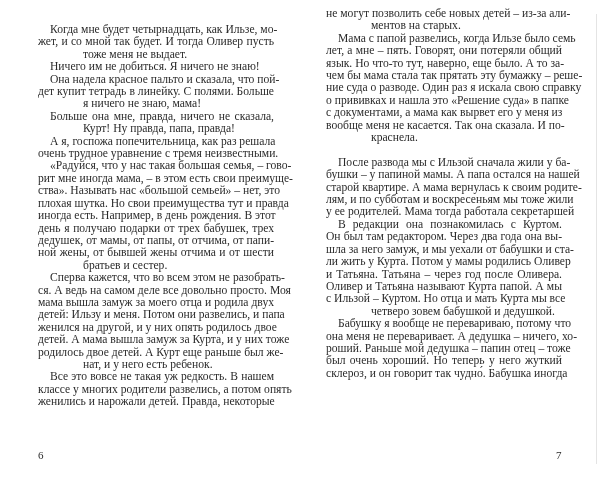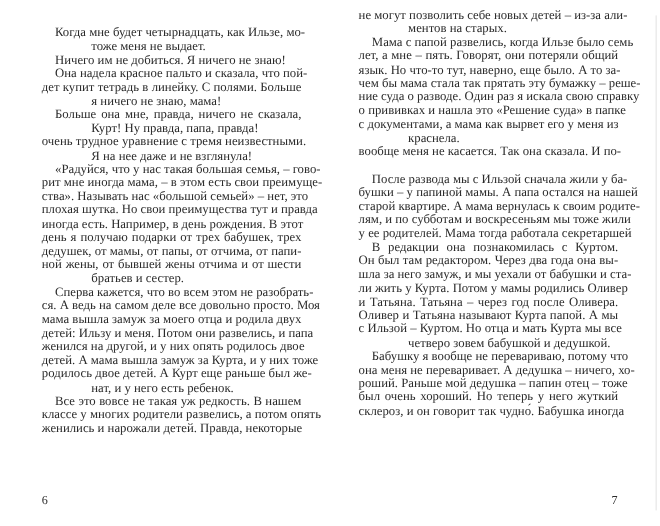--- a/index.html
+++ b/index.html
@@ -34,29 +34,30 @@
 <body>
 
 <div class="spread">
   <div class="page page-left"></div>
   <div class="page page-right">
     <div class="right-edge"></div>
   </div>
 
   <div class="text-block" id="left-text" style="left:38px;width:236px;top:24px;">
       <span class="line indent">Когда мне будет четырнадцать, как Ильзе, мо-</span>
+      <span class="line">жет, и со мной так будет. И тогда Оливер пусть</span>
       <span class="line last">тоже меня не выдает.</span>
       <span class="line indent last">Ничего им не добиться. Я ничего не знаю!</span>
       <span class="line indent">Она надела красное пальто и сказала, что пой-</span>
       <span class="line">дет купит тетрадь в линейку. С полями. Больше</span>
       <span class="line last">я ничего не знаю, мама!</span>
       <span class="line indent">Больше она мне, правда, ничего не сказала,</span>
       <span class="line last">Курт! Ну правда, папа, правда!</span>
+      <span class="line indent">А я, госпожа попечительница, как раз решала</span>
       <span class="line">очень трудное уравнение с тремя неизвестными.</span>
-      <span class="line last">Я на нее даже и не взглянула!</span>
       <span class="line indent">«Радуйся, что у нас такая большая семья, – гово-</span>
       <span class="line">рит мне иногда мама, – в этом есть свои преимуще-</span>
       <span class="line">ства». Называть нас «большой семьей» – нет, это</span>
       <span class="line">плохая шутка. Но свои преимущества тут и правда</span>
       <span class="line">иногда есть. Например, в день рождения. В этот</span>
       <span class="line">день я получаю подарки от трех бабушек, трех</span>
       <span class="line">дедушек, от мамы, от папы, от отчима, от папи-</span>
       <span class="line">ной жены, от бывшей жены отчима и от шести</span>
       <span class="line last">братьев и сестер.</span>
       <span class="line indent">Сперва кажется, что во всем этом не разобрать-</span>
@@ -74,22 +75,22 @@
   <div class="text-block" id="right-text" style="left:326px;width:236px;top:8px;">
       <span class="line">не могут позволить себе новых детей – из-за али-</span>
       <span class="line last">ментов на старых.</span>
       <span class="line indent">Мама с папой развелись, когда Ильзе было семь</span>
       <span class="line">лет, а мне – пять. Говорят, они потеряли общий</span>
       <span class="line">язык. Но что-то тут, наверно, еще было. А то за-</span>
       <span class="line">чем бы мама стала так прятать эту бумажку – реше-</span>
       <span class="line">ние суда о разводе. Один раз я искала свою справку</span>
       <span class="line">о прививках и нашла это «Решение суда» в папке</span>
       <span class="line">с документами, а мама как вырвет его у меня из</span>
+      <span class="line">вообще меня не касается. Так она сказала. И по-</span>
       <span class="line last">краснела.</span>
-      <span class="line">вообще меня не касается. Так она сказала. И по-</span>
       <span class="gap"></span>
       <span class="line indent">После развода мы с Ильзой сначала жили у ба-</span>
       <span class="line">бушки – у папиной мамы. А папа остался на нашей</span>
       <span class="line">старой квартире. А мама вернулась к своим родите-</span>
       <span class="line">лям, и по субботам и воскресеньям мы тоже жили</span>
       <span class="line">у ее родителей. Мама тогда работала секретаршей</span>
       <span class="line indent">В редакции она познакомилась с Куртом.</span>
       <span class="line">Он был там редактором. Через два года она вы-</span>
       <span class="line">шла за него замуж, и мы уехали от бабушки и ста-</span>
       <span class="line">ли жить у Курта. Потом у мамы родились Оливер</span>

